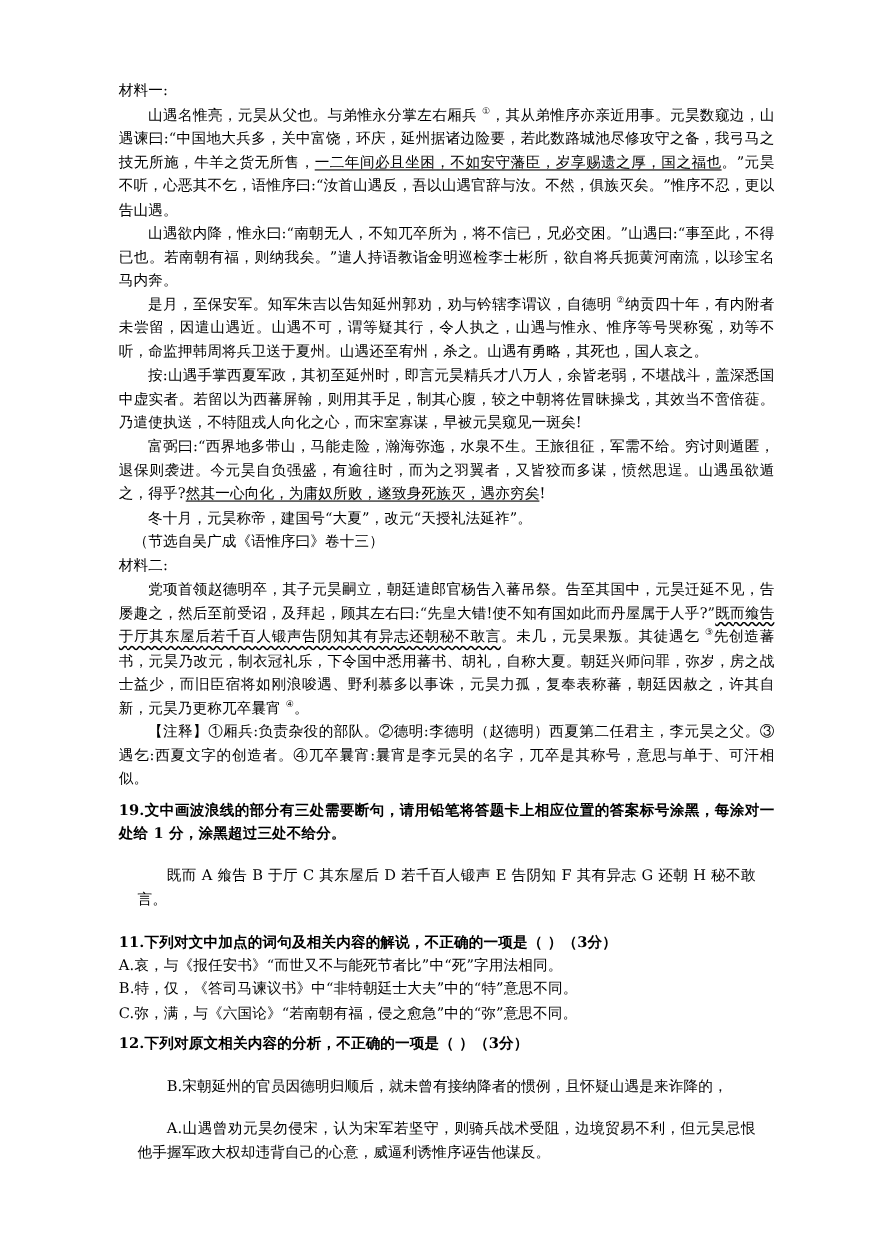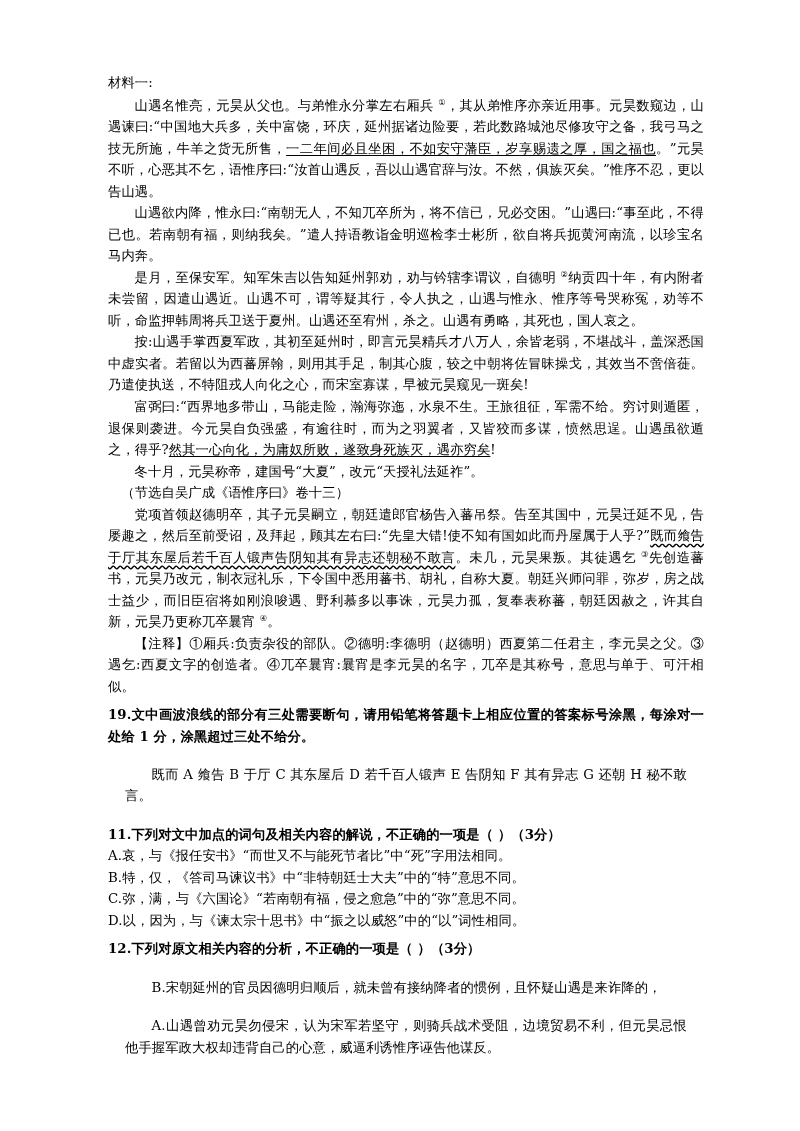--- a/index.html
+++ b/index.html
@@ -85,32 +85,32 @@
     <p class="para">是月，至保安军。知军朱吉以告知延州郭劝，劝与钤辖李谓议，自德明 <span class="sup">②</span>纳贡四十年，有内附者未尝留，因遣山遇近。山遇不可，谓等疑其行，令人执之，山遇与惟永、惟序等号哭称冤，劝等不听，命监押韩周将兵卫送于夏州。山遇还至宥州，杀之。山遇有勇略，其死也，国人哀之。</p>
 
     <p class="para">按:山遇手掌西夏军政，其初至延州时，即言元昊精兵才八万人，余皆老弱，不堪战斗，盖深悉国中虚实者。若留以为西蕃屏翰，则用其手足，制其心腹，较之中朝将佐冒昧操戈，其效当不啻倍蓰。乃遣使执送，不特阻戎人向化之心，而宋室寡谋，早被元昊窥见一斑矣!</p>
 
     <p class="para">富弼曰:“西界地多带山，马能走险，瀚海弥迤，水泉不生。王旅徂征，军需不给。穷讨则遁匿，退保则袭进。今元昊自负强盛，有逾往时，而为之羽翼者，又皆狡而多谋，愤然思逞。山遇虽欲遁之，得乎?<span class="u-line">然其一心向化，为庸奴所败，遂致身死族灭，遇亦穷矣</span>!</p>
 
     <p class="para">冬十月，元昊称帝，建国号“大夏”，改元“天授礼法延祚”。</p>
 
     <p class="src">（节选自吴广成《语惟序曰》卷十三）</p>
 
+    <p class="label">材料二:</p>
 
     <p class="para">党项首领赵德明卒，其子元昊嗣立，朝廷遣郎官杨告入蕃吊祭。告至其国中，元昊迁延不见，告屡趣之，然后至前受诏，及拜起，顾其左右曰:“先皇大错!使不知有国如此而丹屋属于人乎?”<span class="wavy">既而飨告于厅其东屋后若千百人锻声告阴知其有异志还朝秘不敢言</span>。未几，元昊果叛。其徒遇乞 <span class="sup">③</span>先创造蕃书，元昊乃改元，制衣冠礼乐，下令国中悉用蕃书、胡礼，自称大夏。朝廷兴师问罪，弥岁，房之战士益少，而旧臣宿将如刚浪唆遇、野利慕多以事诛，元昊力孤，复奉表称蕃，朝廷因赦之，许其自新，元昊乃更称兀卒曩宵 <span class="sup">④</span>。</p>
 
     <p class="para">【注释】①厢兵:负责杂役的部队。②德明:李德明（赵德明）西夏第二任君主，李元昊之父。③遇乞:西夏文字的创造者。④兀卒曩宵:曩宵是李元昊的名字，兀卒是其称号，意思与单于、可汗相似。</p>
 
     <p class="q-head"><span>19.</span><span>文中画波浪线的部分有三处需要断句，请用铅笔将答题卡上相应位置的答案标号涂黑，每涂对一处给 1 分，涂黑超过三处不给分。</span></p>
     <p class="q-body">既而 A 飨告 B 于厅 C 其东屋后 D 若千百人锻声 E 告阴知 F 其有异志 G 还朝 H 秘不敢言。</p>
 
     <p class="q-head"><span>11.</span><span>下列对文中加点的词句及相关内容的解说，不正确的一项是（    ）（3分）</span></p>
     <p class="opt">A.哀，与《报任安书》“而世又不与能死节者比”中“死”字用法相同。</p>
     <p class="opt">B.特，仅，《答司马谏议书》中“非特朝廷士大夫”中的“特”意思不同。</p>
     <p class="opt">C.弥，满，与《六国论》“若南朝有福，侵之愈急”中的“弥”意思不同。</p>
-    <p class="opt">D.以，因为，与《谏太宗十思书》中“振之以威怒”中的“以”词性相同。</p>
 
     <p class="q-head"><span>12.</span><span>下列对原文相关内容的分析，不正确的一项是（    ）（3分）</span></p>
     <p class="q-body">B.宋朝延州的官员因德明归顺后，就未曾有接纳降者的惯例，且怀疑山遇是来诈降的，</p>
     <p class="q-body">A.山遇曾劝元昊勿侵宋，认为宋军若坚守，则骑兵战术受阻，边境贸易不利，但元昊忌恨他手握军政大权却违背自己的心意，威逼利诱惟序诬告他谋反。</p>
 
   </div>
 </div>
 
 </body></html>

